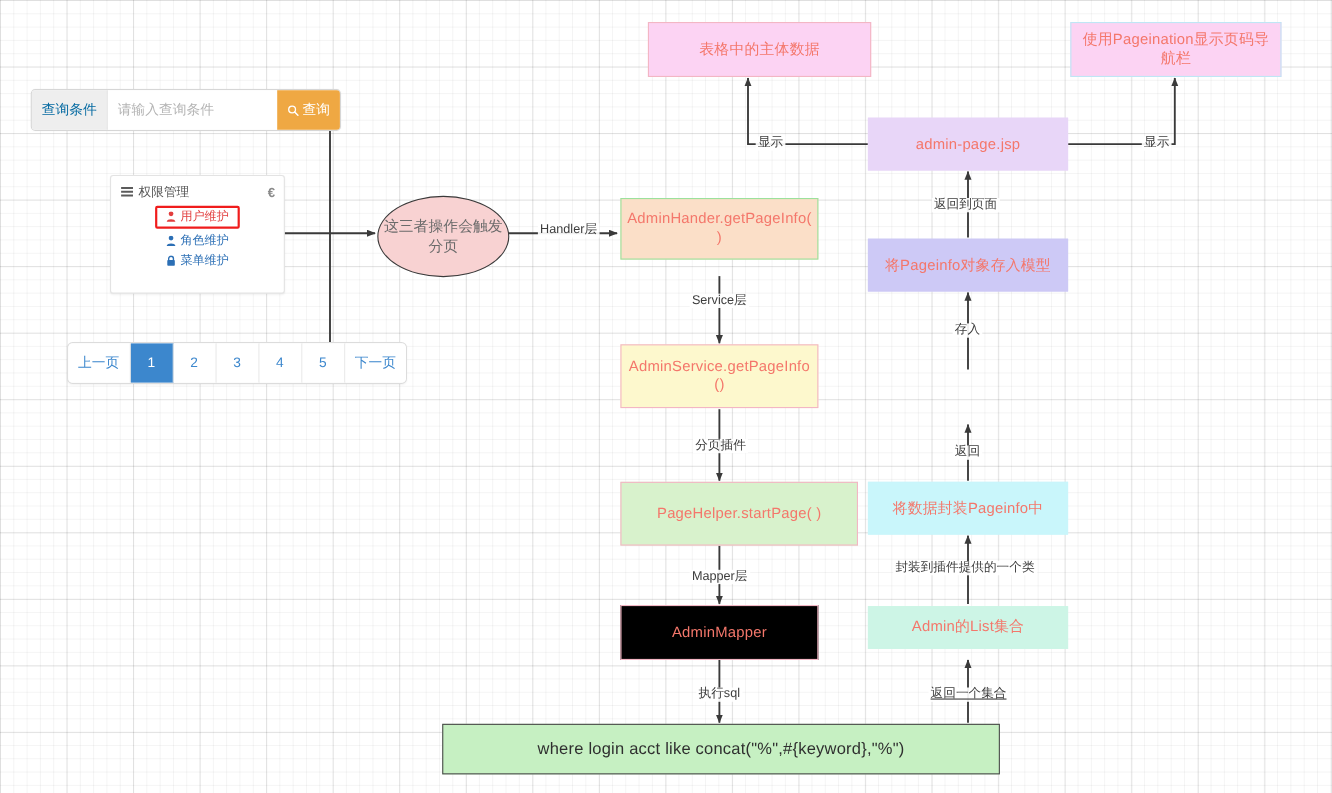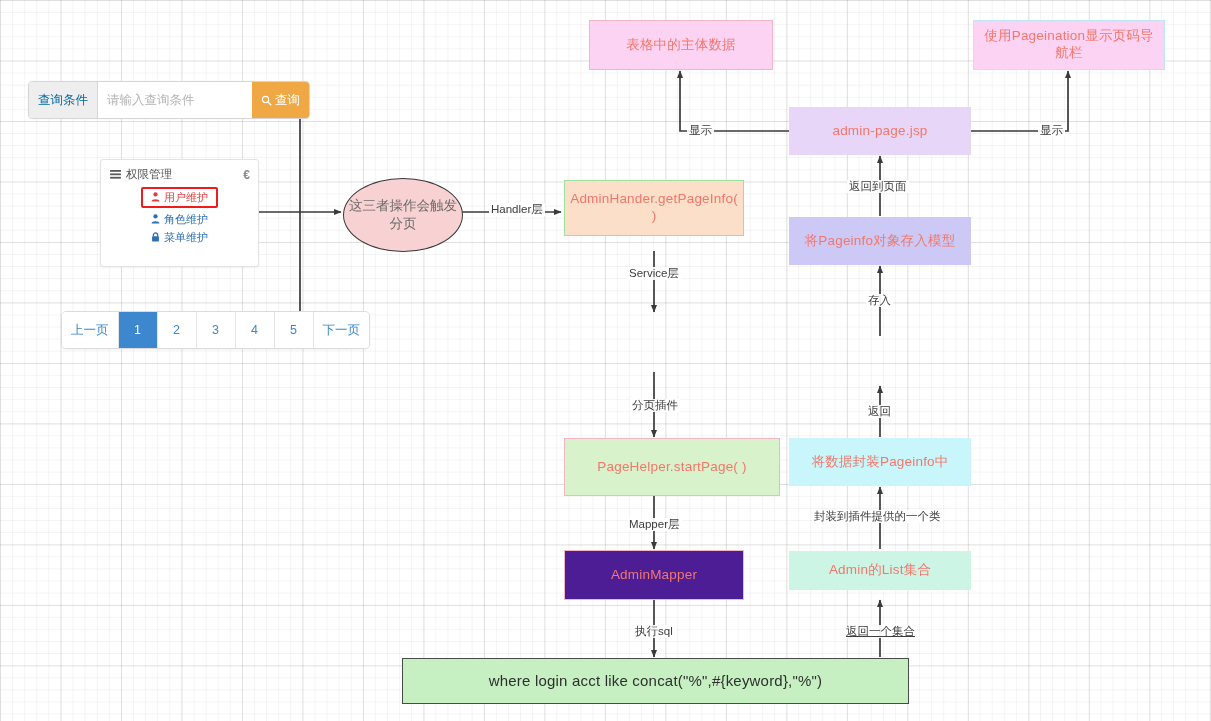--- a/index.html
+++ b/index.html
@@ -218,26 +218,29 @@
   </div>
 
   <div class="ellipse">
     <span class="t">这三者操作会触发分页</span>
   </div>
 
   <div class="node" style="left:564px;top:180px;width:180px;height:56px;background:#fbdfc8;border:1.4px solid #9ce19c;color:#f4776b;">
     <span class="t">AdminHander.getPageInfo( )</span>
   </div>
 
+  <div class="node" style="left:564px;top:313px;width:180px;height:58px;background:#fdf8cd;border:1.4px solid #f3b6c4;color:#f4776b;">
+    <span class="t">AdminService.getPageInfo ()</span>
+  </div>
 
   <div class="node" style="left:564px;top:438px;width:216px;height:58px;background:#d8f2cc;border:1.4px solid #f3b6c4;color:#f4776b;">
     <span class="t">PageHelper.startPage( )</span>
   </div>
 
-  <div class="node" style="left:564px;top:550px;width:180px;height:50px;background:#4c1d95;border:1.4px solid #f3b6c4;color:#f4776b;">
+  <div class="node" style="left:564px;top:550px;width:180px;height:50px;background:#000000;border:1.4px solid #f3b6c4;color:#f4776b;">
     <span class="t">AdminMapper</span>
   </div>
 
   <div class="node" style="left:402px;top:658px;width:507px;height:46px;background:#c6f0c2;border:1.5px solid #4a4a4a;color:#2f2f2f;font-size:15px;">
     <span class="t">where login  acct like concat("%",#{keyword},"%")</span>
   </div>
 
   <div class="node" style="left:789px;top:551px;width:182px;height:39px;background:#cdf5e6;border:1px solid #cdf5e6;color:#f4776b;">
     <span class="t">Admin的List集合</span>
   </div>
@@ -248,21 +251,21 @@
 
 
   <div class="node" style="left:789px;top:217px;width:182px;height:48px;background:#cdc9f6;border:1px solid #cdc9f6;color:#f4776b;">
     <span class="t">将Pageinfo对象存入模型</span>
   </div>
 
   <div class="node" style="left:789px;top:107px;width:182px;height:48px;background:#e8d6f8;border:1px solid #e8d6f8;color:#f4776b;">
     <span class="t">admin-page.jsp</span>
   </div>
 
-  <div class="node" style="left:589px;top:20px;width:184px;height:50px;background:#fcd3f3;border:1px solid #f3b6c4;color:#f4776b;">
+  <div class="node" style="left:589px;top:20px;width:203px;height:50px;background:#fcd3f3;border:1px solid #f3b6c4;color:#f4776b;">
     <span class="t">表格中的主体数据</span>
   </div>
 
   <div class="node" style="left:973px;top:20px;width:192px;height:50px;background:#fcd3f3;border:1px solid #bfe6f5;color:#f4776b;">
     <span class="t">使用Pageination显示页码导航栏</span>
   </div>
 
   <div class="elabel" style="left:489px;top:203px;">Handler层</div>
   <div class="elabel" style="left:627px;top:267px;">Service层</div>
   <div class="elabel" style="left:630px;top:399px;">分页插件</div>

